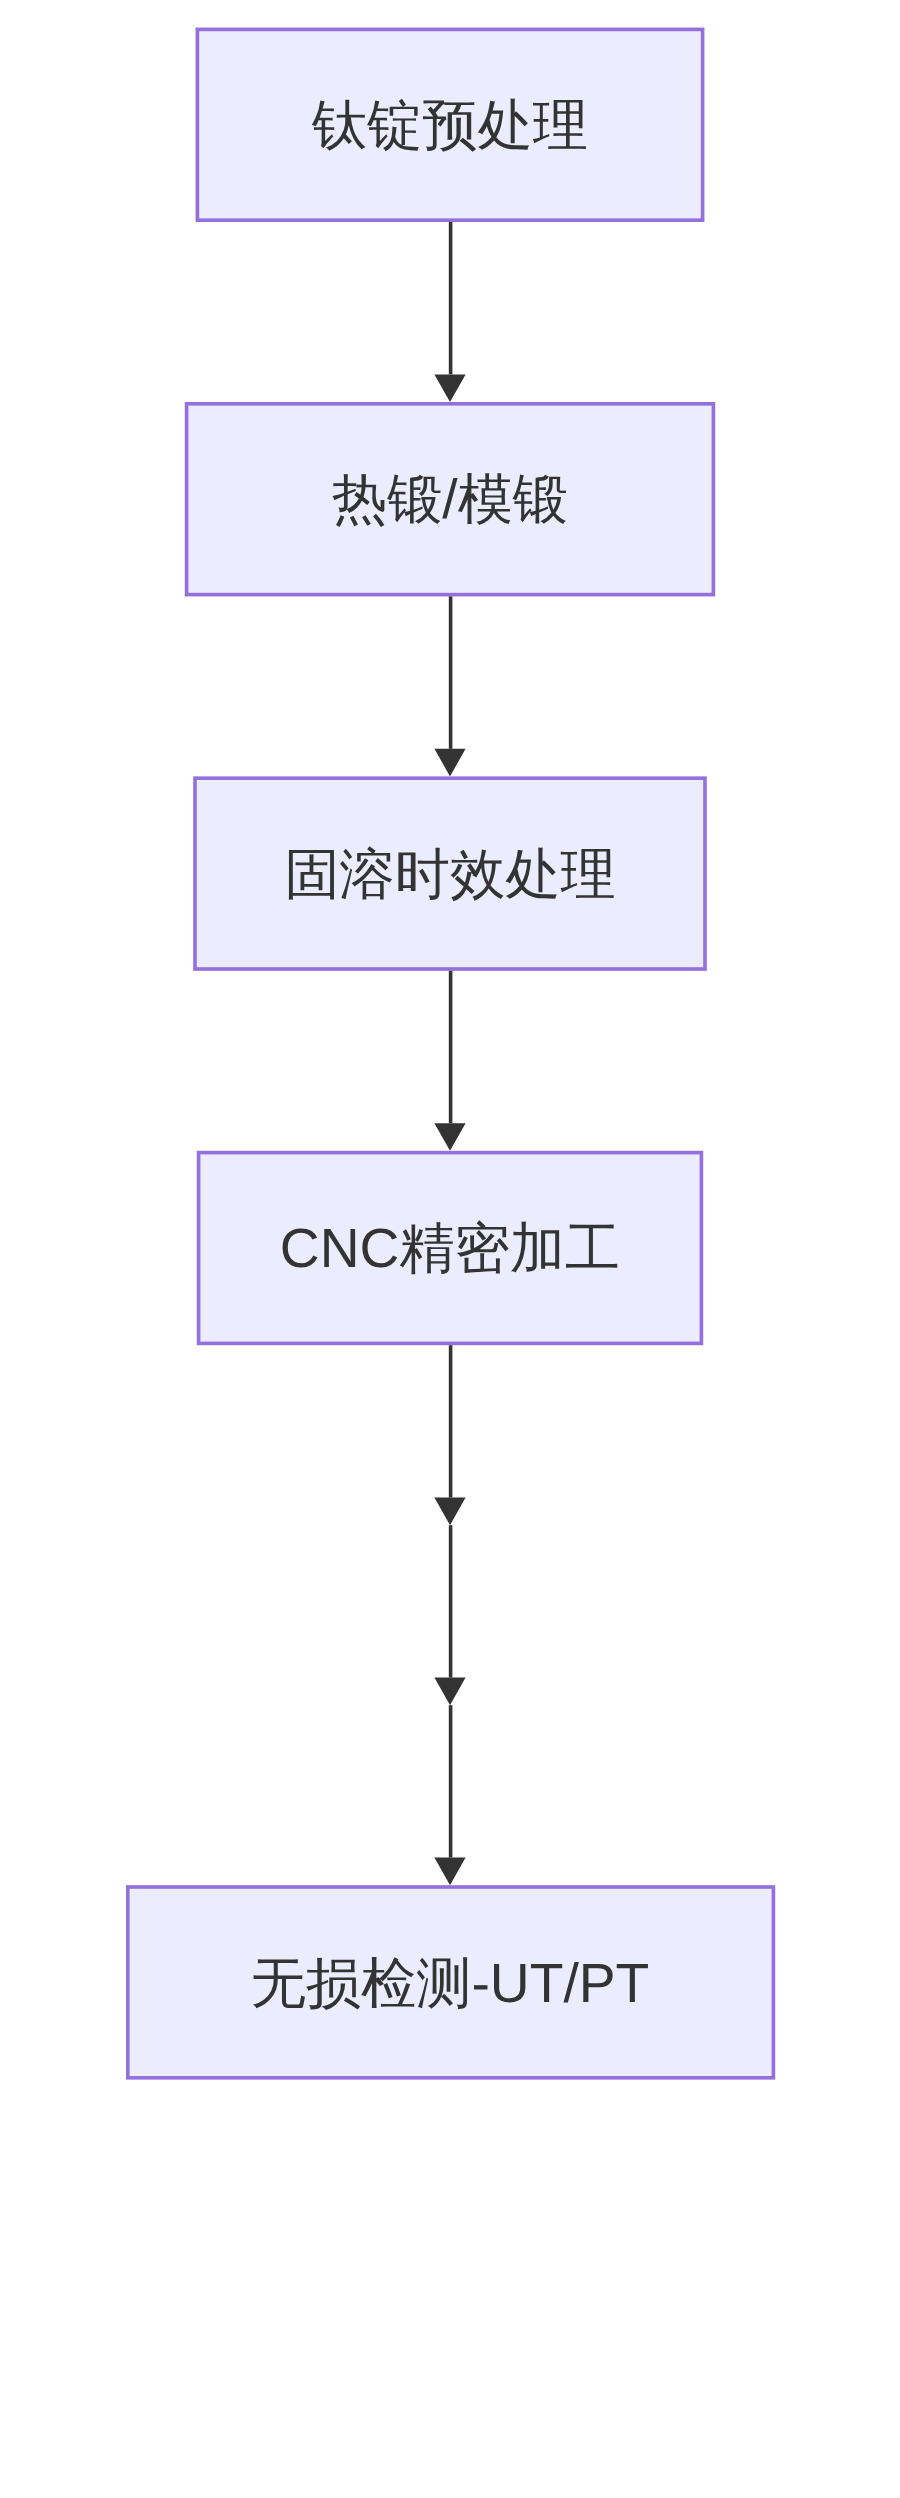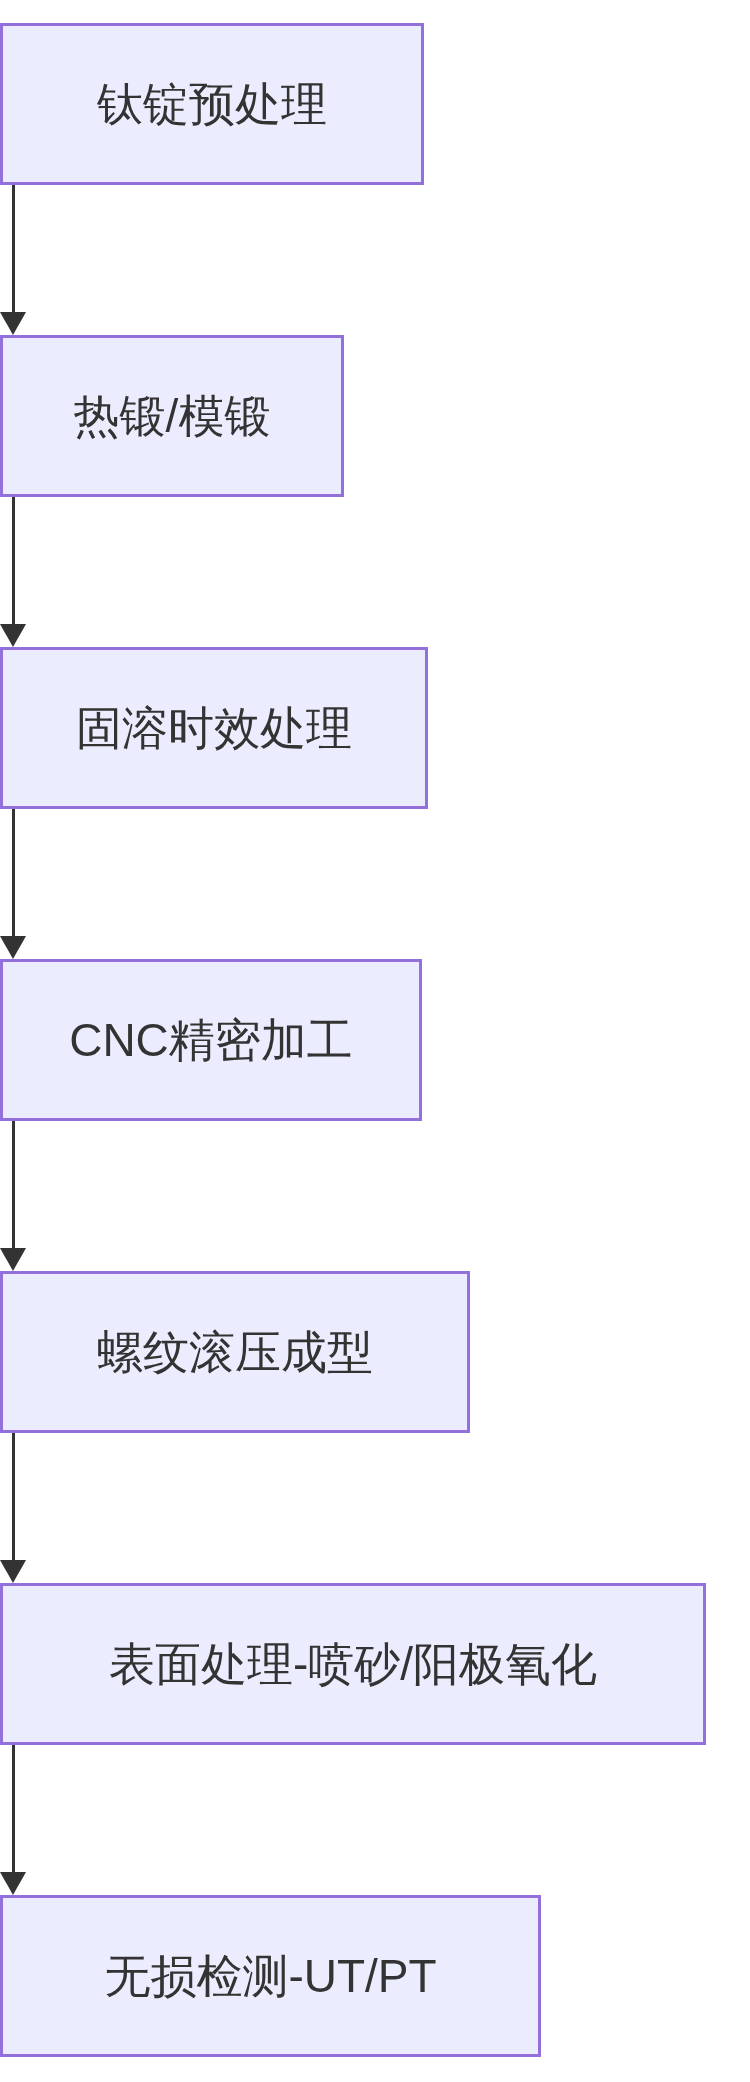--- a/index.html
+++ b/index.html
@@ -13,41 +13,41 @@
   html, body {
     background: var(--background);
     font-family: "Liberation Sans", "DejaVu Sans", sans-serif;
   }
   .canvas {
     width: 750px;
     height: 2082px;
     background: var(--background);
     display: flex;
     flex-direction: column;
-    align-items: flex-start;
+    align-items: center;
     padding-top: 23px;
     overflow: hidden;
   }
   .node {
     height: 162px;
     flex: 0 0 162px;
     display: flex;
     align-items: center;
     justify-content: center;
     background: var(--node-fill);
     border: 3px solid var(--node-border);
     color: var(--text);
     font-size: 46px;
     line-height: 1;
     white-space: nowrap;
     text-align: center;
   }
   
   .w0 { width: 424px; }
-  .w1 { width: 344px; }
+  .w1 { width: 442px; }
   .w2 { width: 428px; }
   .w3 { width: 422px; }
   .w4 { width: 470px; }
   .w5 { width: 706px; }
   .w6 { width: 541px; }
   .connector {
     height: 150px;
     flex: 0 0 150px;
     display: flex;
     flex-direction: column;
@@ -100,32 +100,26 @@
 
   <div class="node w3">
     <span>CNC精密加工</span>
   </div>
 
   <div class="connector">
     <div class="stem"></div>
     <div class="head"></div>
   </div>
 
-  <div class="node w4">
-    <span>螺纹滚压成型</span>
-  </div>
 
   <div class="connector">
     <div class="stem"></div>
     <div class="head"></div>
   </div>
 
-  <div class="node w5">
-    <span>表面处理-喷砂/阳极氧化</span>
-  </div>
 
   <div class="connector">
     <div class="stem"></div>
     <div class="head"></div>
   </div>
 
   <div class="node w6">
     <span>无损检测-UT/PT</span>
   </div>
 

